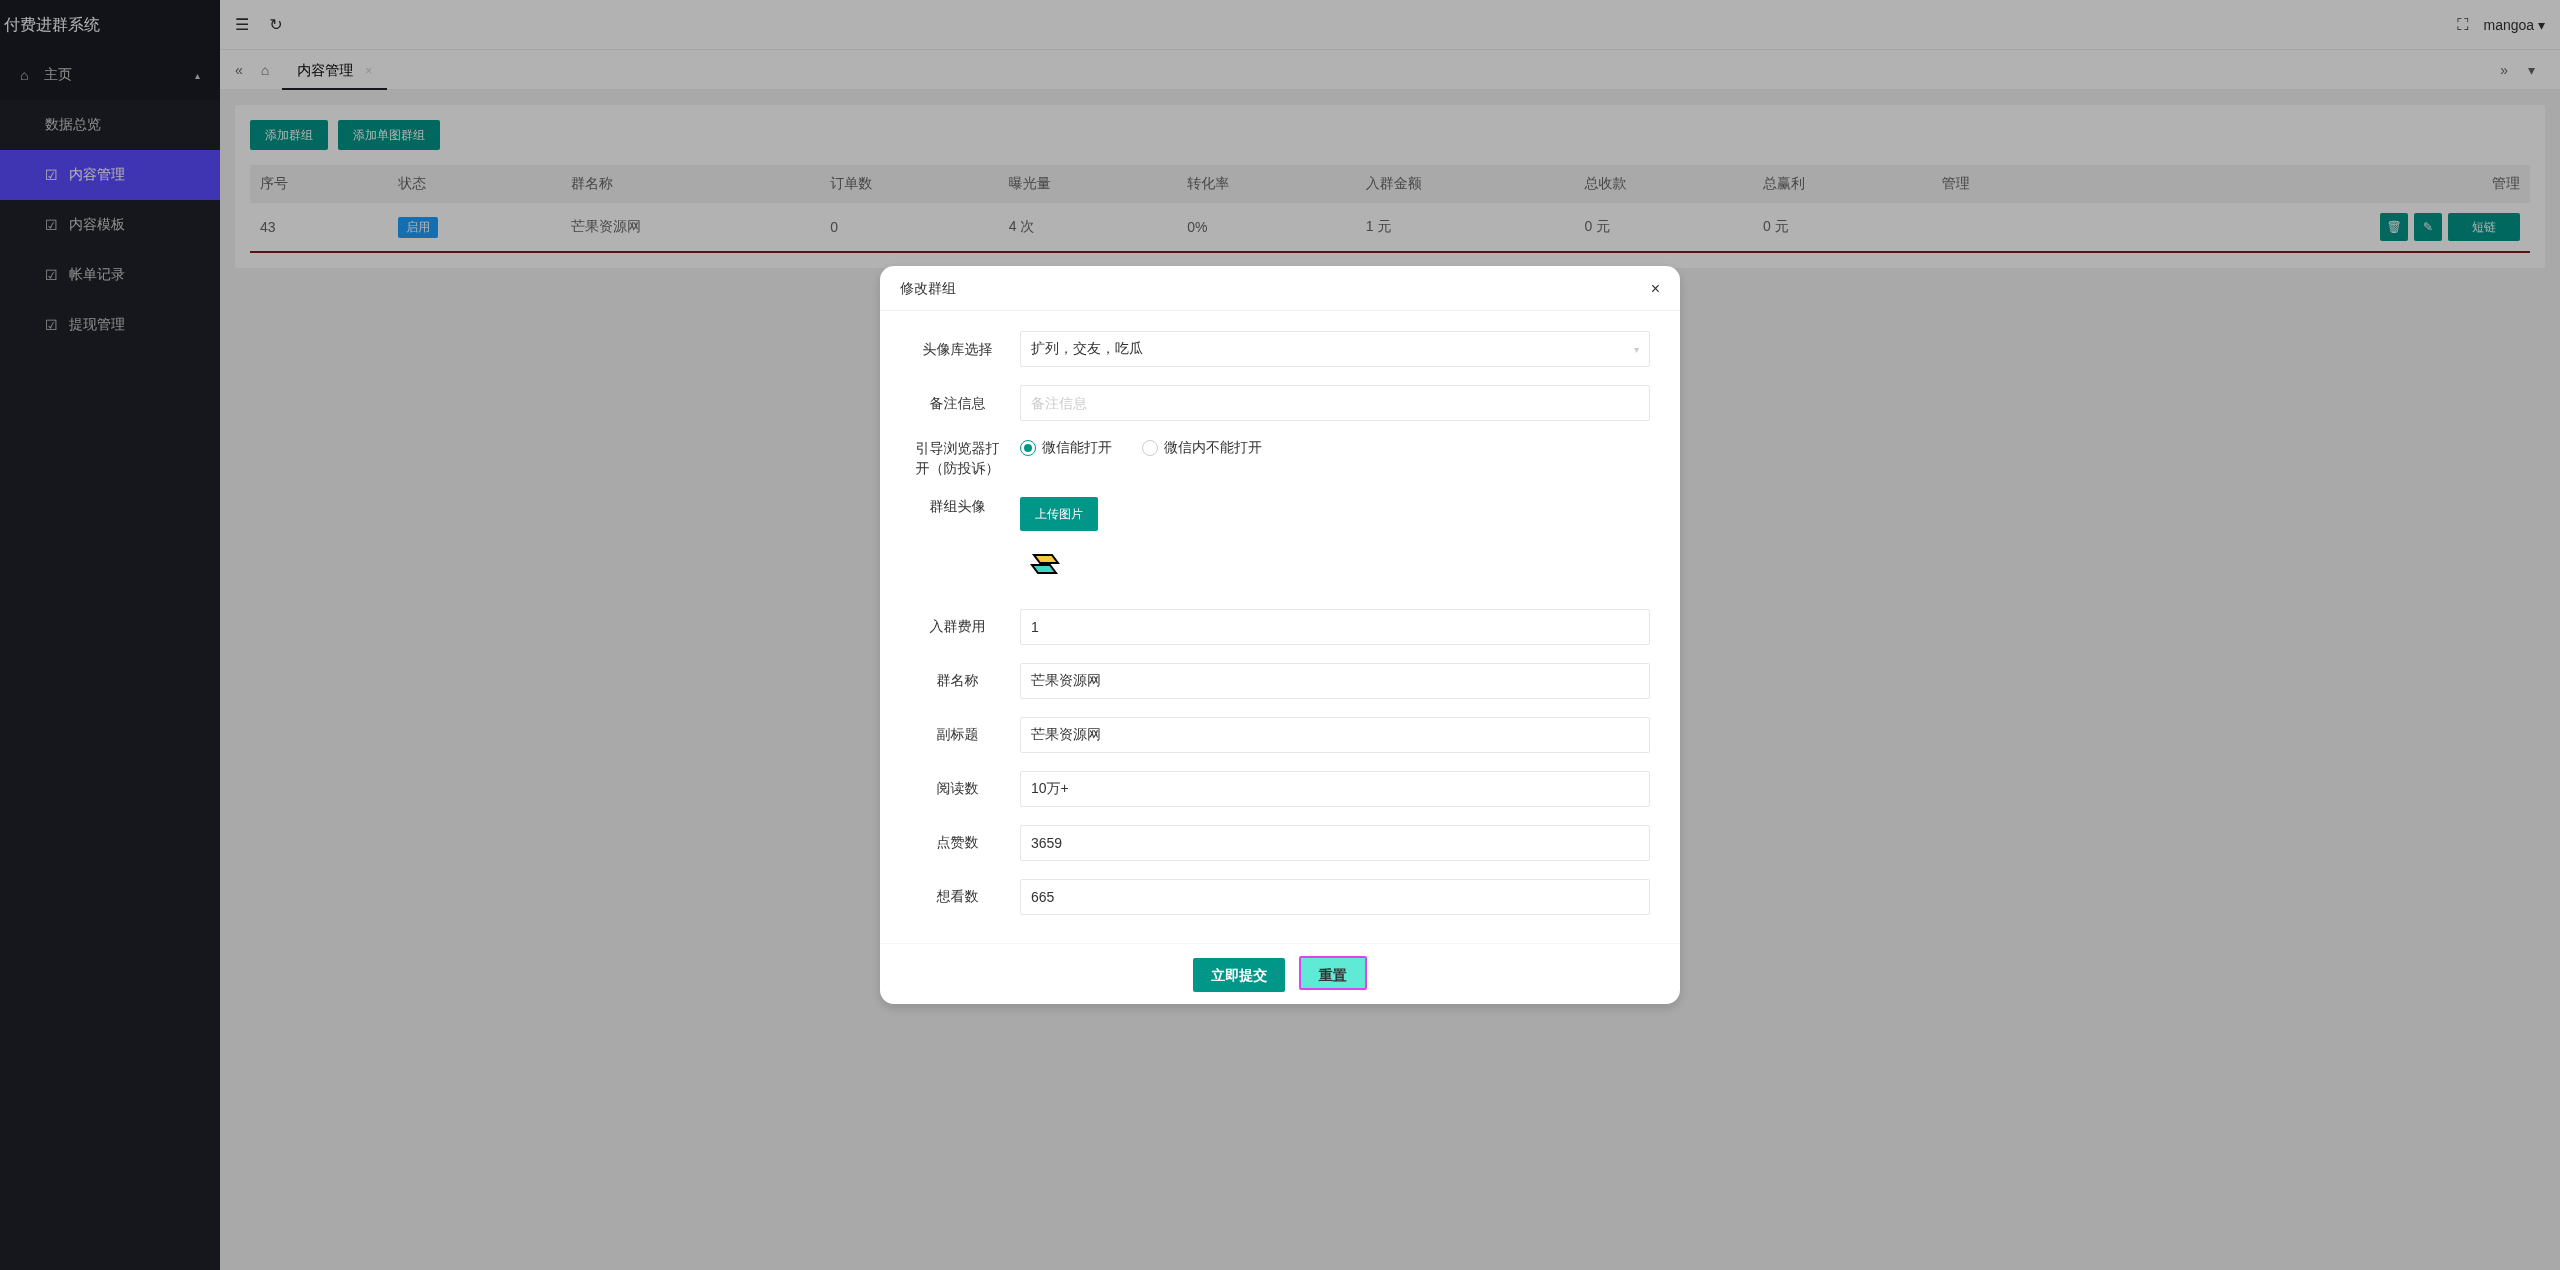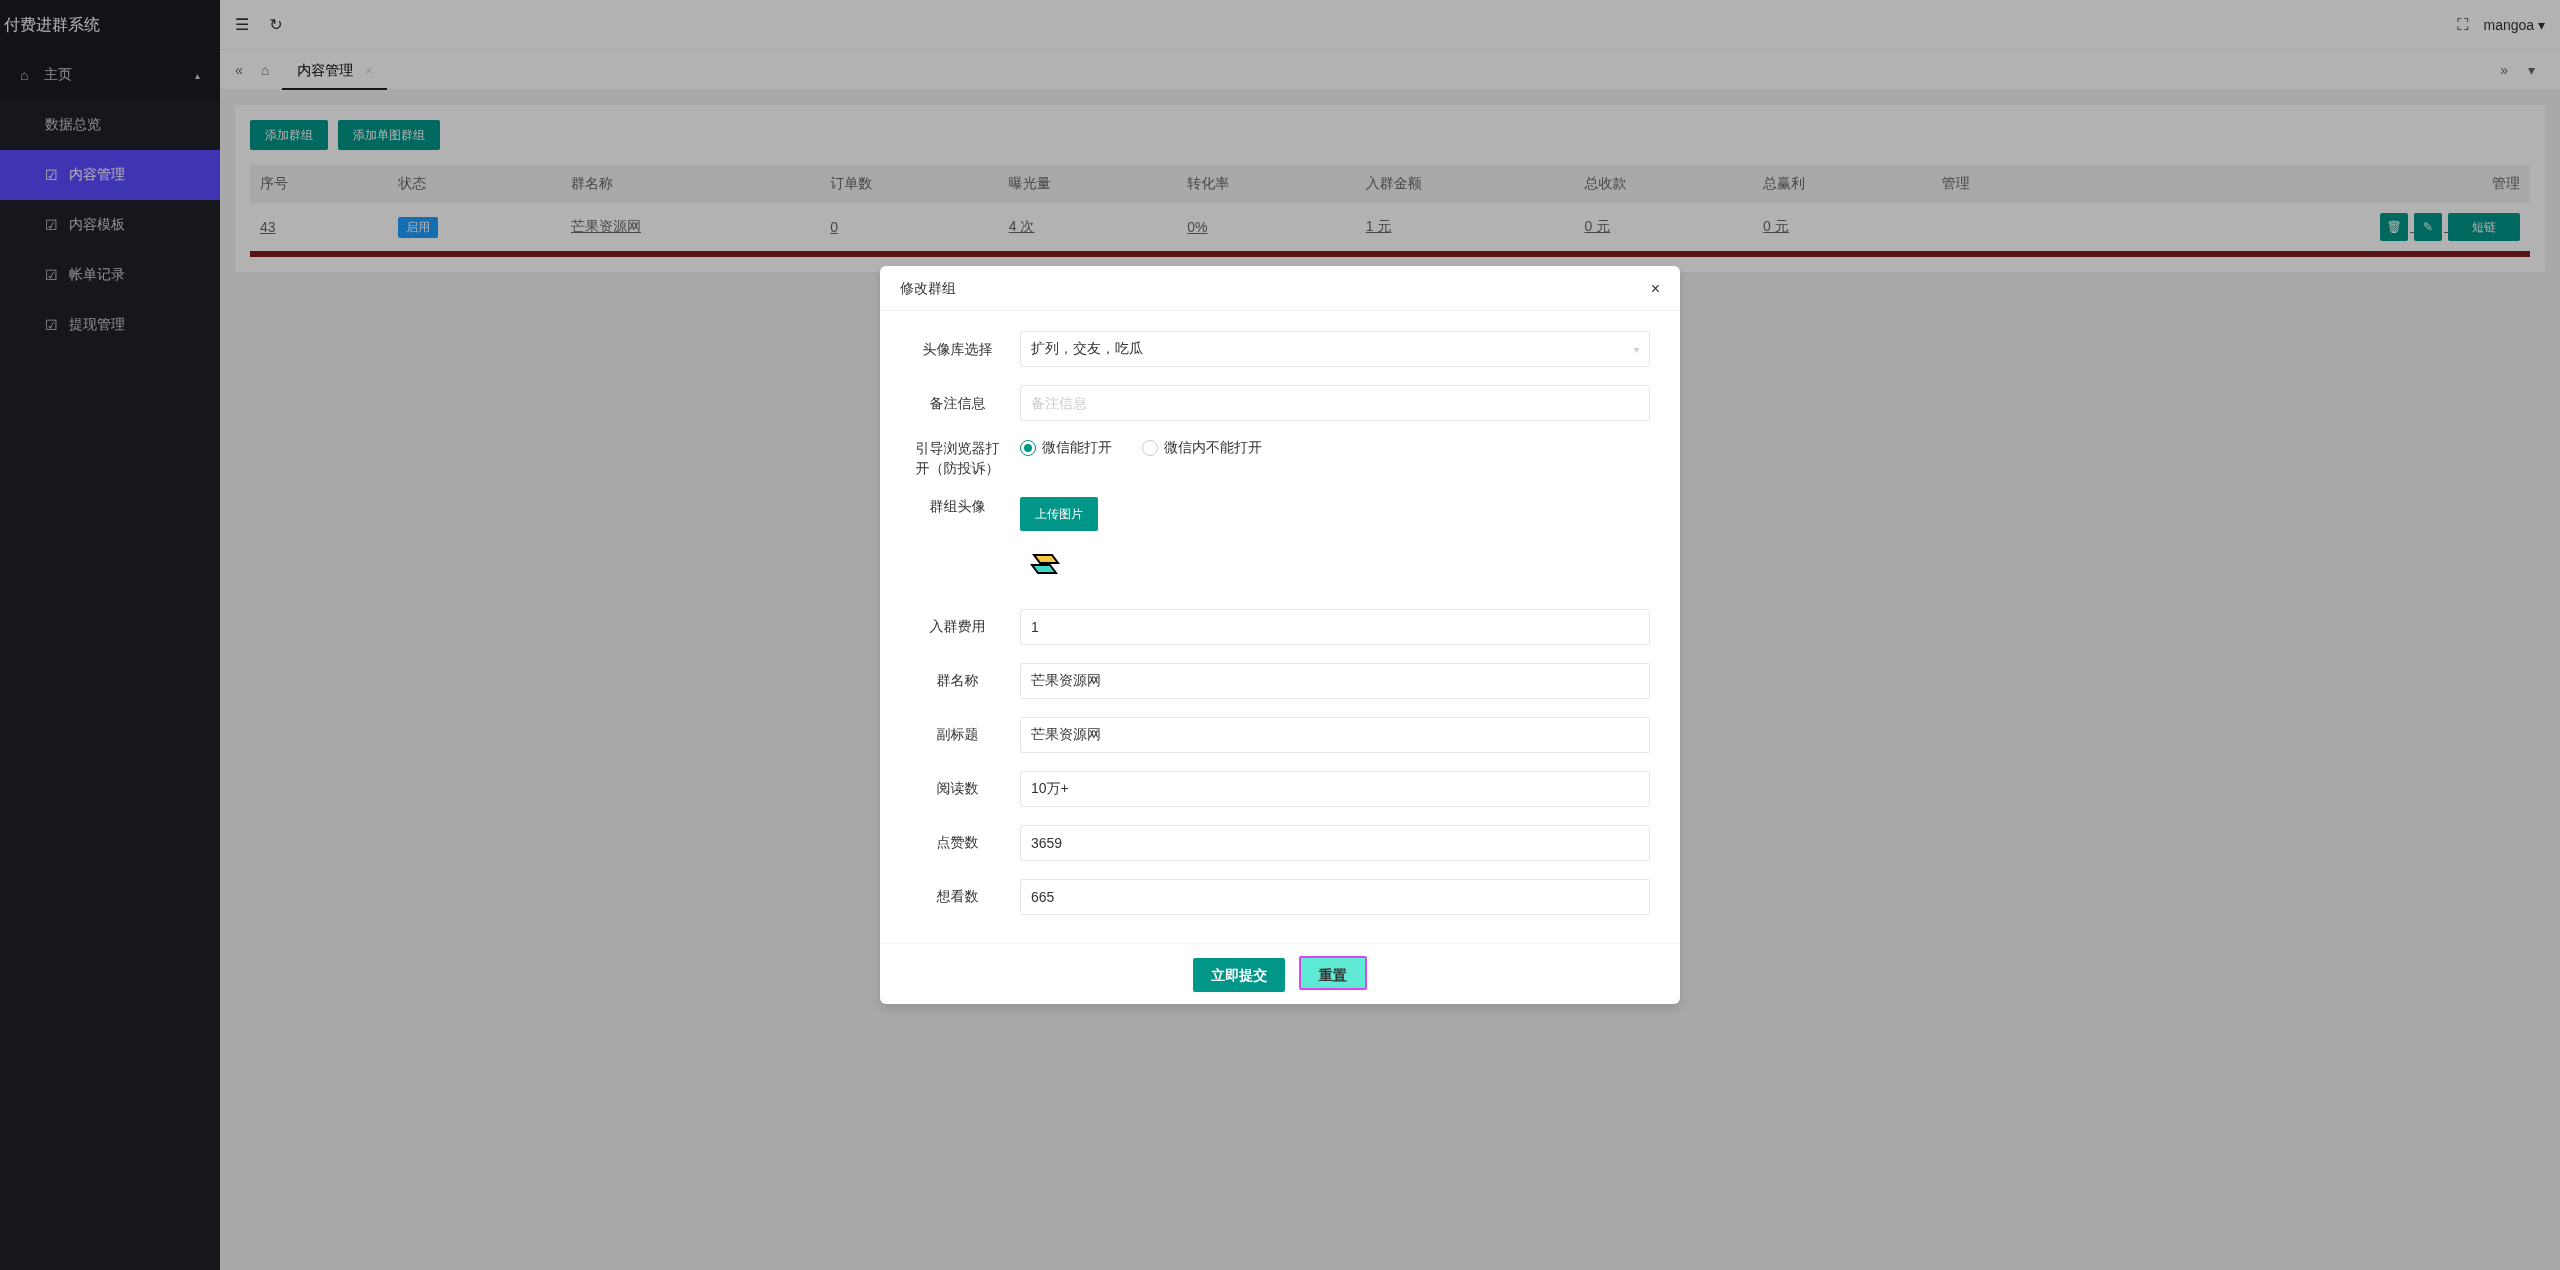--- a/index.html
+++ b/index.html
@@ -37,28 +37,28 @@
 .content { flex: 1; padding: 15px; background: #f2f2f2; overflow: auto; }
 .panel { background: #fff; padding: 15px; border-radius: 2px; }
 .btn { display: inline-block; padding: 0 15px; height: 30px; line-height: 30px; border-radius: 2px; cursor: pointer; font-size: 12px; border: none; }
 .btn-green { background: #009688; color: #fff; }
 .btn-default { background: #5eead4; color: #333; border: 2px solid #d946ef; }
 .toolbar { margin-bottom: 15px; display: flex; gap: 10px; }
 
 
 table { width: 100%; border-collapse: collapse; background: #fff; }
 th { background: #f2f2f2; text-align: left; padding: 10px; font-weight: normal; color: #666; font-size: 14px; }
-td { padding: 10px; border-bottom: 6px solid #7f1d1d; font-size: 14px; color: #666; text-decoration: underline; }
+td { padding: 10px; border-bottom: 2px solid #7f1d1d; font-size: 14px; color: #666; }
 .badge { display: inline-block; padding: 2px 8px; background: #1e9fff; color: #fff; border-radius: 2px; font-size: 12px; }
 .action-btn { display: inline-block; width: 28px; height: 28px; line-height: 28px; text-align: center; background: #009688; color: #fff; border-radius: 2px; margin-right: 2px; cursor: pointer; font-size: 12px; }
 .link-btn { display: inline-block; padding: 0 24px; height: 28px; line-height: 28px; background: #009688; color: #fff; border-radius: 2px; cursor: pointer; font-size: 12px; }
 
 
 .overlay { position: fixed; inset: 0; background: rgba(0,0,0,0.3); z-index: 100; display: flex; align-items: center; justify-content: center; }
-.modal { width: 800px; max-height: 75vh; background: #fff; border-radius: 6px; display: flex; flex-direction: column; box-shadow: 0 4px 12px rgba(0,0,0,0.15); }
+.modal { width: 800px; max-height: 75vh; background: #fff; border-radius: 14px; display: flex; flex-direction: column; box-shadow: 0 4px 12px rgba(0,0,0,0.15); }
 .modal-header { padding: 0 20px; height: 45px; line-height: 45px; border-bottom: 1px solid #eee; display: flex; justify-content: space-between; align-items: center; font-size: 14px; }
 .modal-close { cursor: pointer; font-size: 16px; color: #333; }
 .modal-body { flex: 1; overflow-y: auto; padding: 20px 30px 10px; position: relative; }
 .modal-body::-webkit-scrollbar { width: 8px; }
 .modal-body::-webkit-scrollbar-thumb { background: #ccc; border-radius: 4px; }
 .modal-footer { padding: 12px 20px; text-align: center; border-top: 1px solid #f5f5f5; }
 
 
 .form-row { display: flex; align-items: center; margin-bottom: 18px; }
 .form-row.top { align-items: flex-start; }

